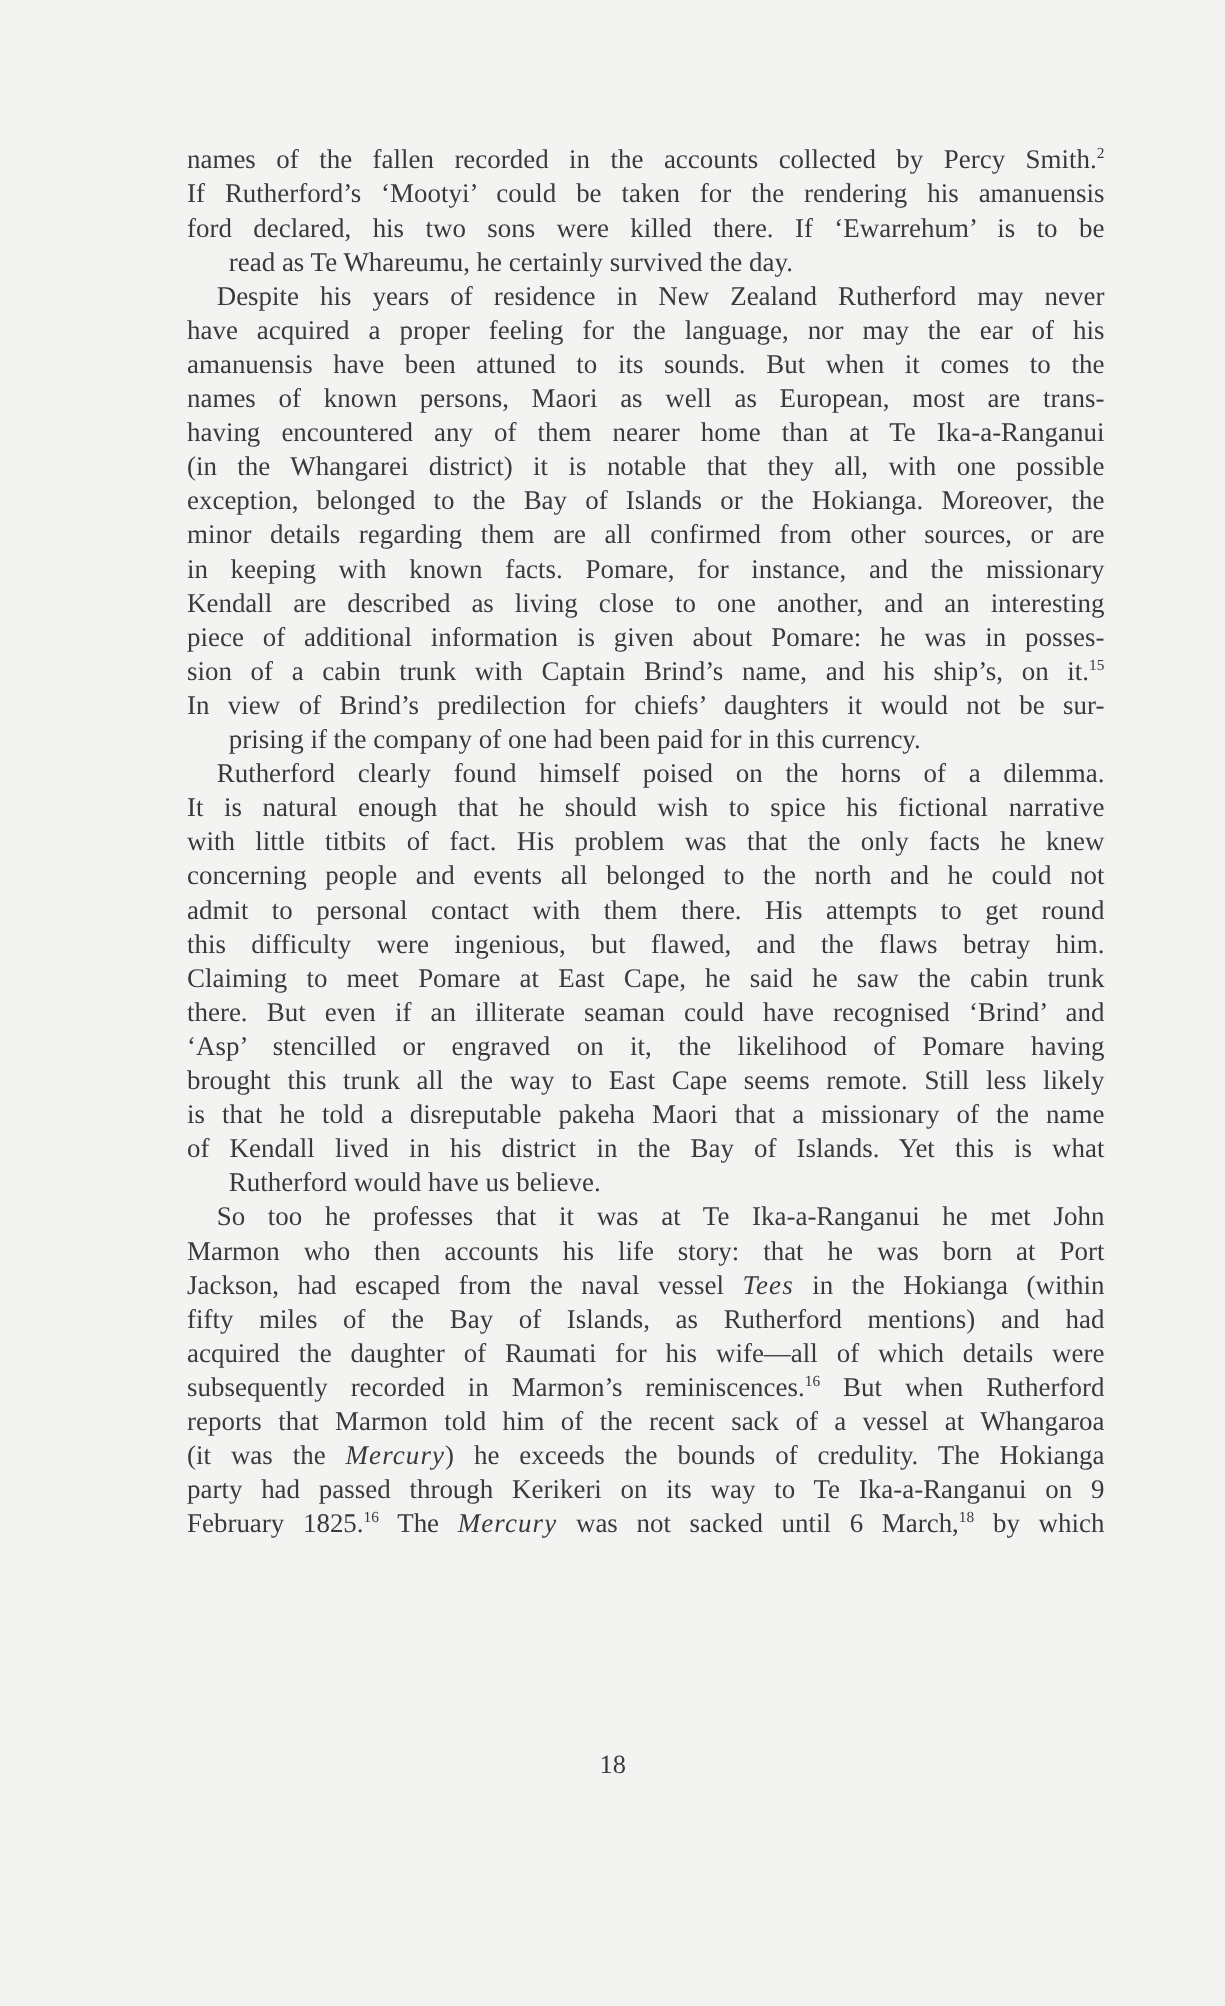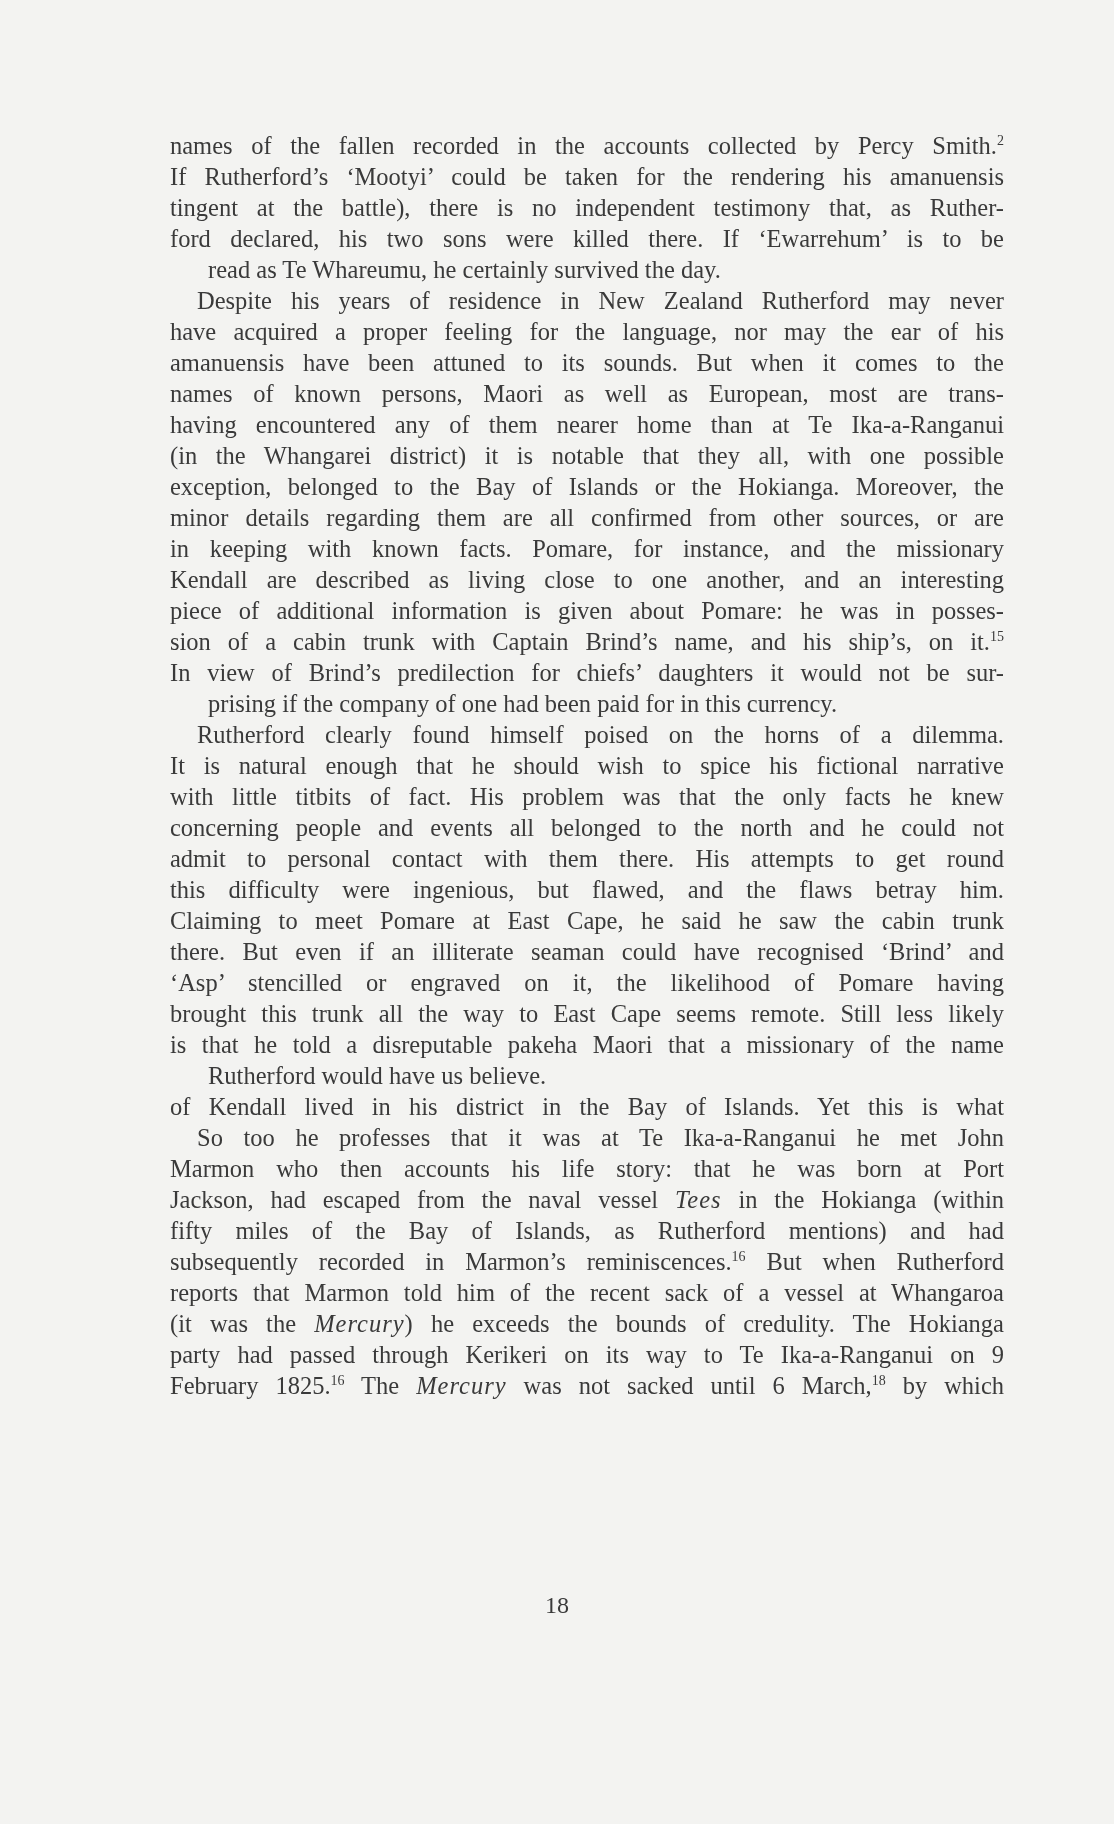--- a/index.html
+++ b/index.html
@@ -39,21 +39,20 @@
     font-size: 24px;
   }
 </style>
 </head>
 <body>
 
 <div class="page-body" id="page-body">
     <div class="paragraph">
       <div class="line">names of the fallen recorded in the accounts collected by Percy Smith.<sup>2</sup></div>
       <div class="line">If Rutherford’s ‘Mootyi’ could be taken for the rendering his amanuensis</div>
-      <div class="line">tingent at the battle), there is no independent testimony that, as Ruther-</div>
       <div class="line">ford declared, his two sons were killed there. If ‘Ewarrehum’ is to be</div>
       <div class="line last">read as Te Whareumu, he certainly survived the day.</div>
     </div>
     <div class="paragraph">
       <div class="line indent">Despite his years of residence in New Zealand Rutherford may never</div>
       <div class="line">have acquired a proper feeling for the language, nor may the ear of his</div>
       <div class="line">amanuensis have been attuned to its sounds. But when it comes to the</div>
       <div class="line">names of known persons, Maori as well as European, most are trans-</div>
       <div class="line">having encountered any of them nearer home than at Te Ika-a-Ranganui</div>
       <div class="line">(in the Whangarei district) it is notable that they all, with one possible</div>
@@ -71,28 +70,29 @@
       <div class="line">It is natural enough that he should wish to spice his fictional narrative</div>
       <div class="line">with little titbits of fact. His problem was that the only facts he knew</div>
       <div class="line">concerning people and events all belonged to the north and he could not</div>
       <div class="line">admit to personal contact with them there. His attempts to get round</div>
       <div class="line">this difficulty were ingenious, but flawed, and the flaws betray him.</div>
       <div class="line">Claiming to meet Pomare at East Cape, he said he saw the cabin trunk</div>
       <div class="line">there. But even if an illiterate seaman could have recognised ‘Brind’ and</div>
       <div class="line">‘Asp’ stencilled or engraved on it, the likelihood of Pomare having</div>
       <div class="line">brought this trunk all the way to East Cape seems remote. Still less likely</div>
       <div class="line">is that he told a disreputable pakeha Maori that a missionary of the name</div>
+      <div class="line">of Kendall lived in his district in the Bay of Islands. Yet this is what</div>
       <div class="line last">Rutherford would have us believe.</div>
-      <div class="line">of Kendall lived in his district in the Bay of Islands. Yet this is what</div>
     </div>
     <div class="paragraph">
       <div class="line indent">So too he professes that it was at Te Ika-a-Ranganui he met John</div>
       <div class="line">Marmon who then accounts his life story: that he was born at Port</div>
       <div class="line">Jackson, had escaped from the naval vessel <i>Tees</i> in the Hokianga (within</div>
       <div class="line">fifty miles of the Bay of Islands, as Rutherford mentions) and had</div>
+      <div class="line">acquired the daughter of Raumati for his wife—all of which details were</div>
       <div class="line">subsequently recorded in Marmon’s reminiscences.<sup>16</sup> But when Rutherford</div>
       <div class="line">reports that Marmon told him of the recent sack of a vessel at Whangaroa</div>
       <div class="line">(it was the <i>Mercury</i>) he exceeds the bounds of credulity. The Hokianga</div>
       <div class="line">party had passed through Kerikeri on its way to Te Ika-a-Ranganui on 9</div>
       <div class="line">February 1825.<sup>16</sup> The <i>Mercury</i> was not sacked until 6 March,<sup>18</sup> by which</div>
     </div>
   </div>
 
 <div class="page-number">18</div>
 

